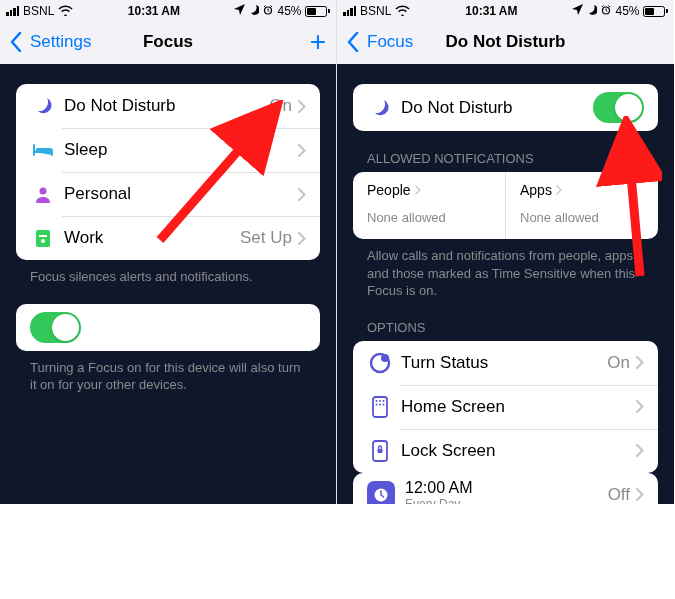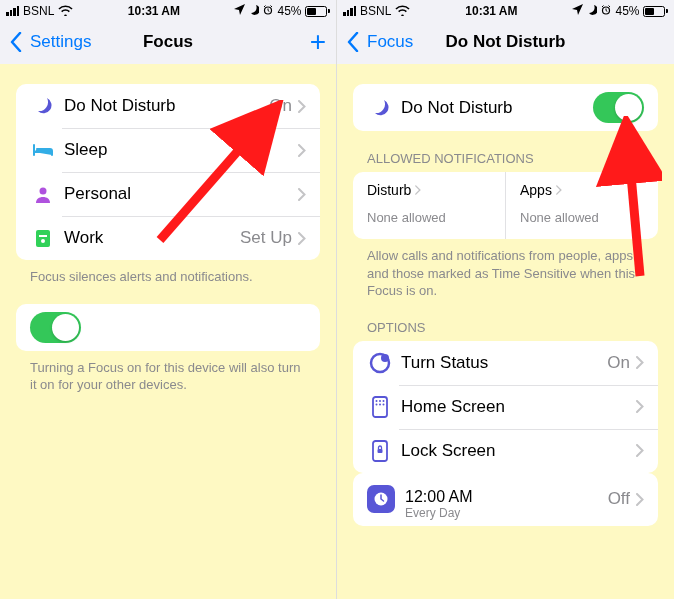--- a/index.html
+++ b/index.html
@@ -6,22 +6,22 @@
   body {
     font-family: -apple-system, BlinkMacSystemFont, "Segoe UI", Helvetica, Arial, sans-serif;
     background: #fff;
     width: 675px;
     height: 599px;
     display: flex;
     overflow: hidden;
   }
   .phone {
     width: 337px;
-    height: 599px;
-    background: #fef9c3;
+    height: 504px;
+    background: #0f172a;
     position: relative;
     flex-shrink: 0;
     overflow: hidden;
   }
   .phone.left { border-right: 1px solid #ddd; }
 
   
   .status-bar {
     height: 20px;
     display: flex;
@@ -177,21 +177,21 @@
     font-size: 14px;
     color: #000;
     display: flex;
     align-items: center;
     gap: 4px;
     margin-bottom: 6px;
   }
   .split-title .chevron svg { width: 6px; height: 10px; }
   .split-sub { font-size: 13px; color: #8a8a8e; margin-top: 12px; }
 
-  .schedule-row .row-label { font-size: 16px; margin-top: 9px; }
+  .schedule-row .row-label { font-size: 16px; }
   .schedule-row { padding-top: 6px; padding-bottom: 6px; }
   .schedule-texts { display:flex; flex-direction: column; flex:1; }
 
   
   .arrow {
     position: absolute;
     pointer-events: none;
   }
   .arrow svg { display: block; }
 
@@ -400,21 +400,21 @@
           </span>
         <span class="row-label">Do Not Disturb</span>
         <span class="toggle"></span>
       </div>
     </div>
 
     <div class="header-text">Allowed Notifications</div>
     <div class="split">
       <div class="split-cell">
         <div class="split-title">
-          <span>Disturb</span>
+          <span>People</span>
           <span class="chevron">
               <svg viewBox="0 0 8 13">
                 <path d="M1 1l5.5 5.5L1 12" stroke="#c4c4c6" stroke-width="1.8" fill="none" stroke-linecap="round"></path>
               </svg>
             </span>
         </div>
         <div class="split-sub">None allowed</div>
       </div>
       <div class="split-cell">
         <div class="split-title">

